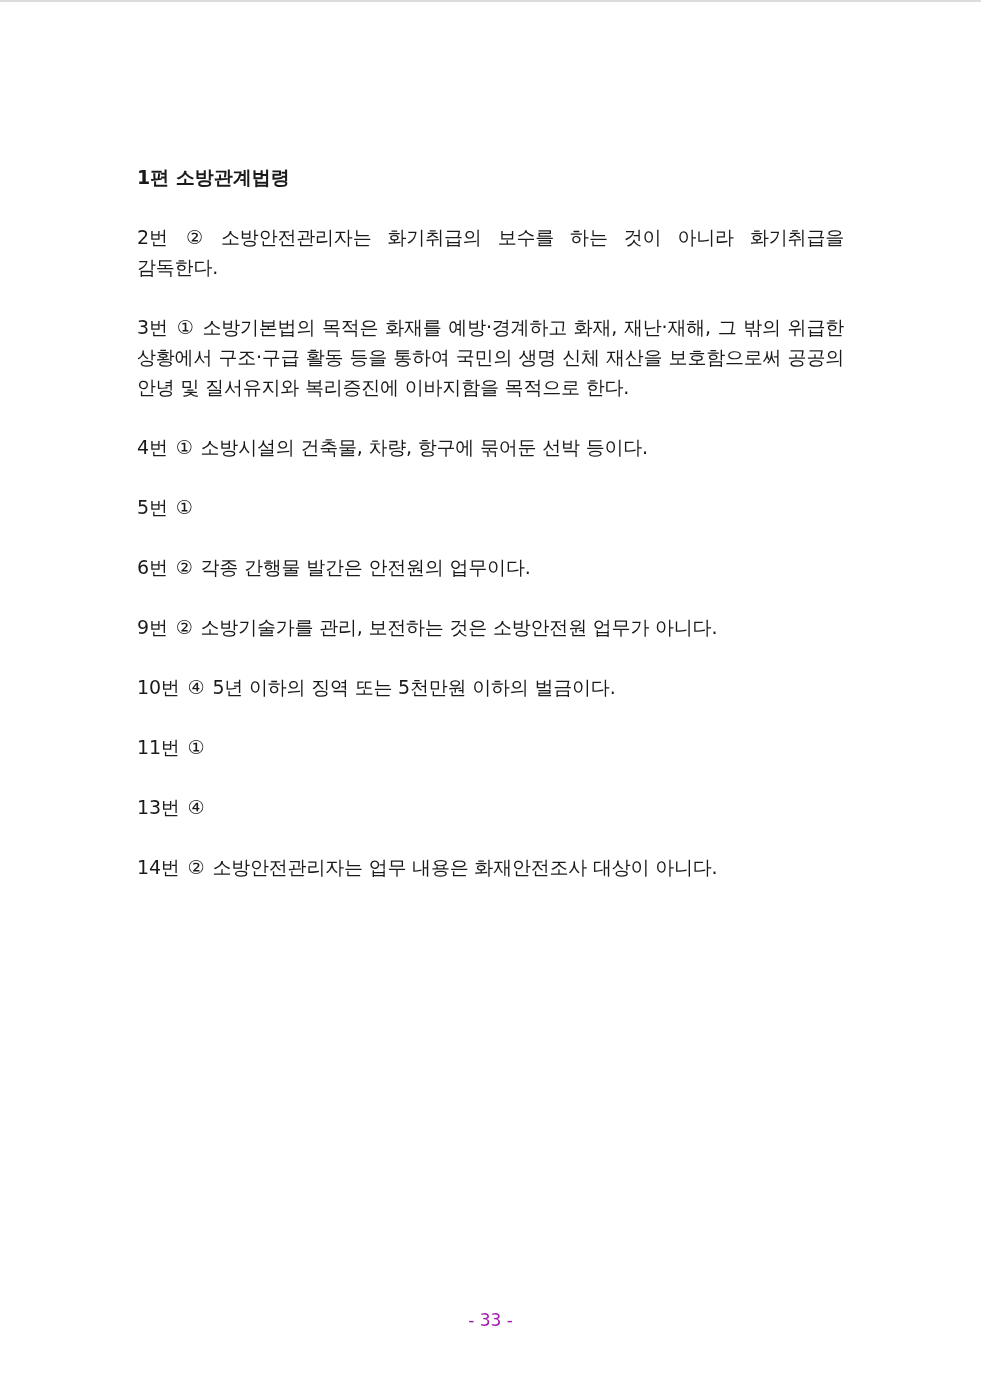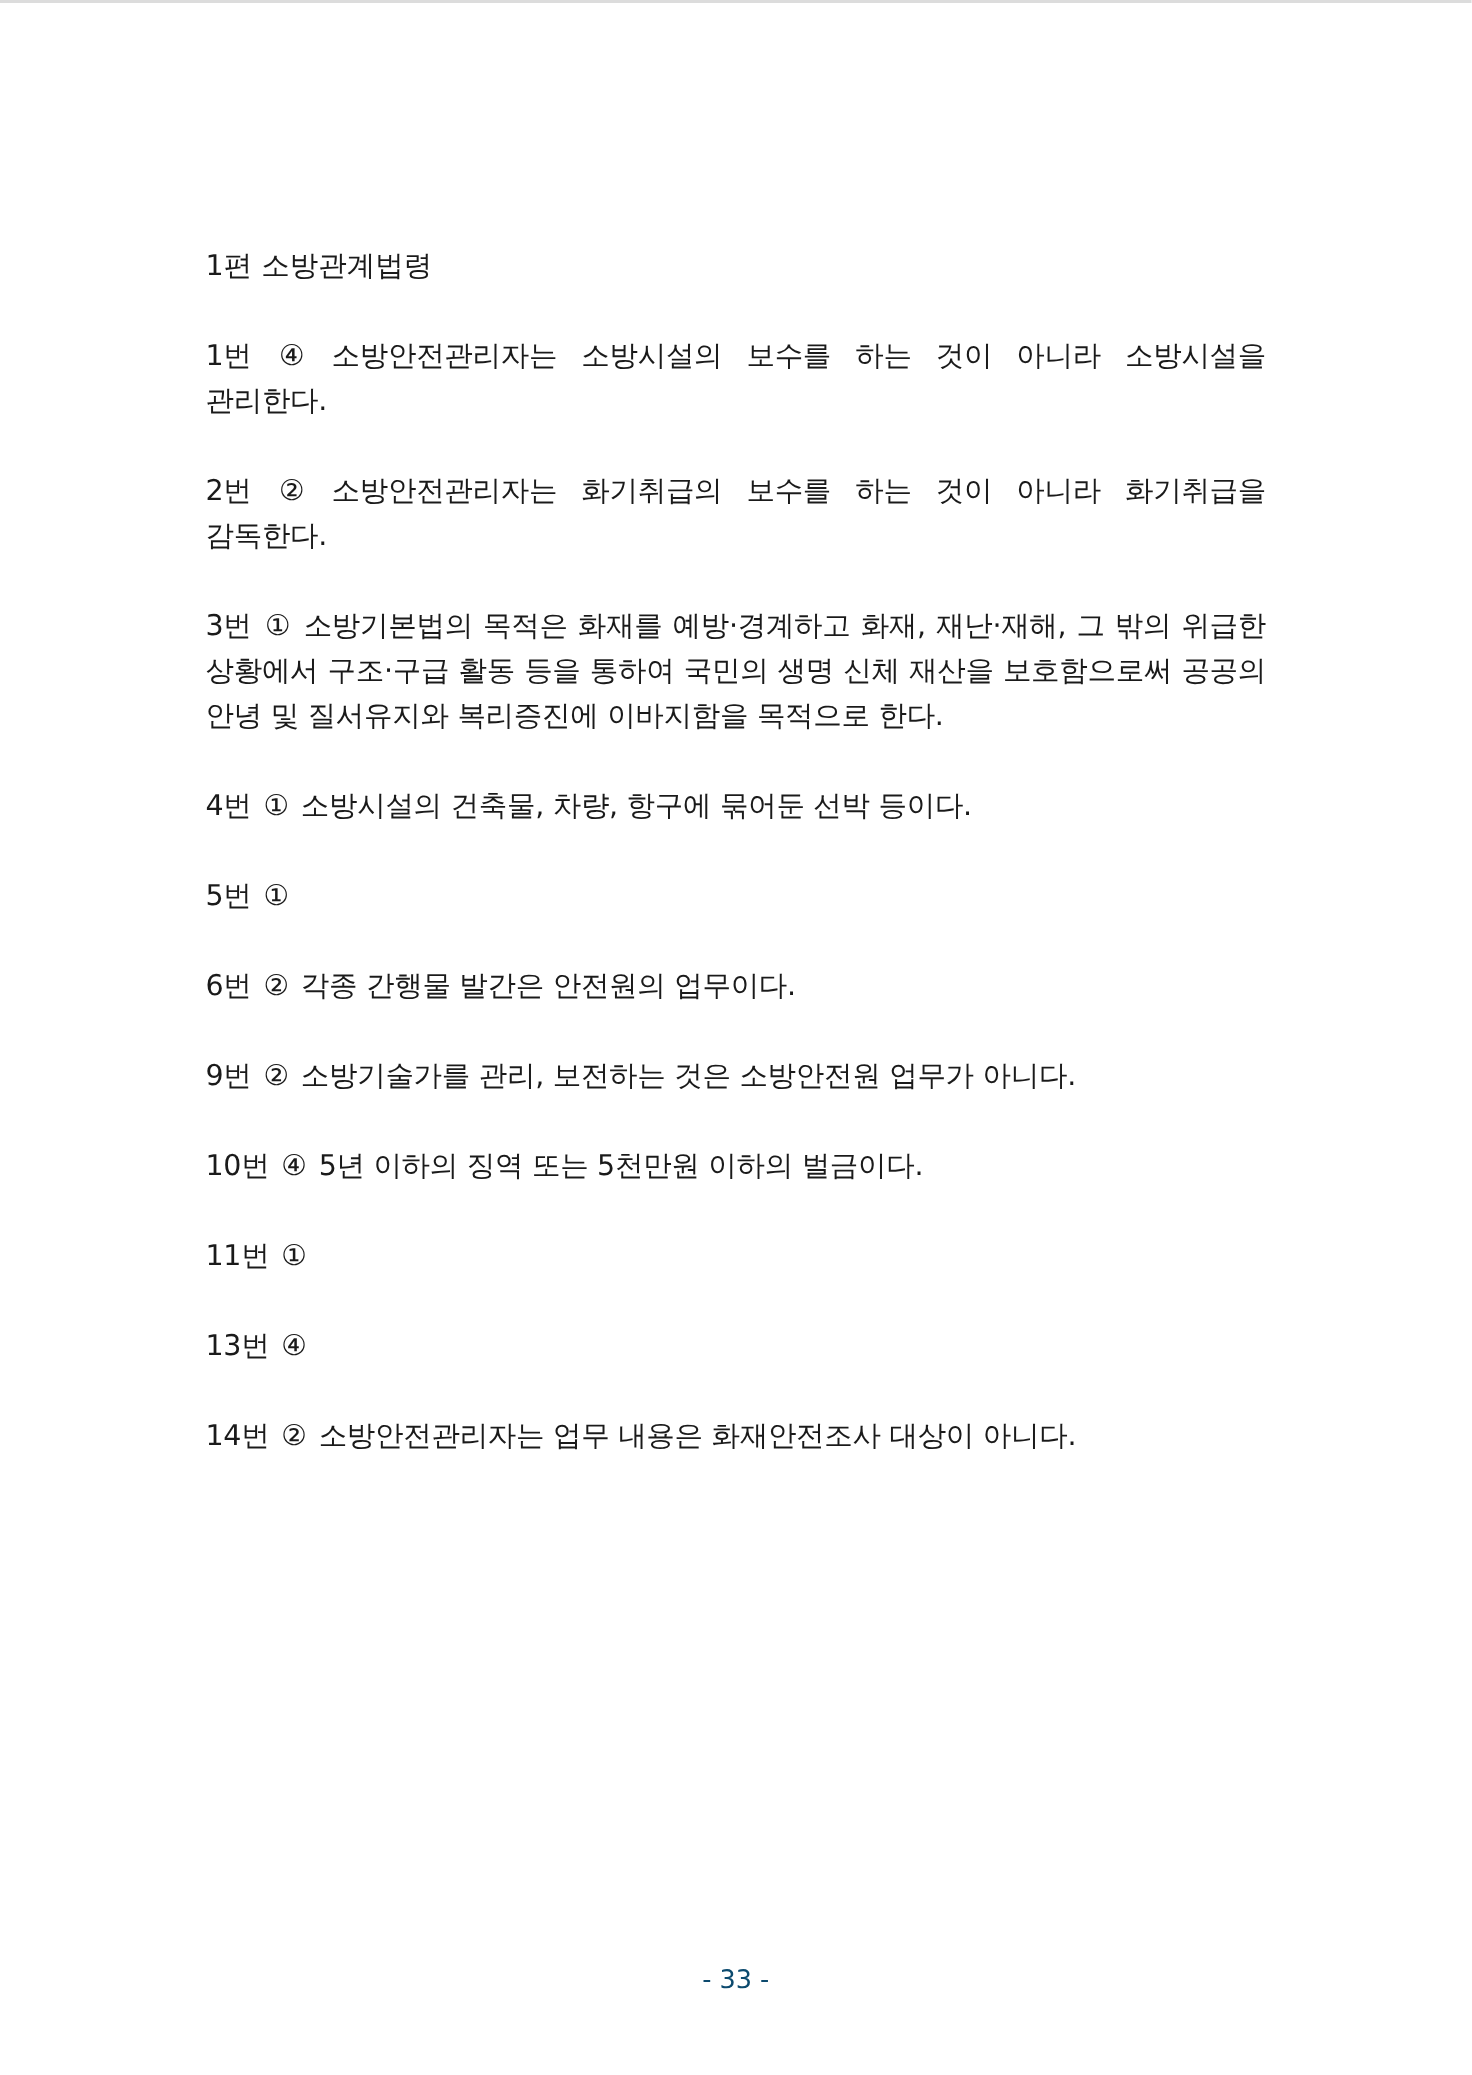--- a/index.html
+++ b/index.html
@@ -27,52 +27,52 @@
       left: 137px;
       top: 162px;
       width: 707px;
     }
     .section-title {
       font-size: 19px;
       line-height: 30px;
       height: 30px;
       margin: 0 0 30px 0;
       white-space: nowrap;
+      font-weight: bold;
     }
     .answer {
       font-size: 19px;
       line-height: 30px;
       margin: 0 0 30px 0;
       text-align: justify;
       text-align-last: left;
       word-break: keep-all;
       letter-spacing: -0.2px;
     }
     .answer .num { margin-right: 8px; }
     .answer .choice { margin-right: 8px; }
     .page-number {
       position: absolute;
       left: 0;
       width: 981px;
       top: 1308px;
       text-align: center;
       font-size: 17px;
-      color: #0c4a6e;
+      color: #a21caf;
       line-height: 24px;
     }
   </style>
 </head>
 <body>
 
 <div class="top-border"></div>
 
 <div class="page">
   <div class="section-title">1편 소방관계법령</div>
 
-  <p class="answer"><span class="num">1번</span><span class="choice">④</span><span>소방안전관리자는 소방시설의 보수를 하는 것이 아니라 소방시설을 관리한다.</span></p>
 
   <p class="answer"><span class="num">2번</span><span class="choice">②</span><span>소방안전관리자는 화기취급의 보수를 하는 것이 아니라 화기취급을 감독한다.</span></p>
 
   <p class="answer"><span class="num">3번</span><span class="choice">①</span><span>소방기본법의 목적은 화재를 예방·경계하고 화재, 재난·재해, 그 밖의 위급한 상황에서 구조·구급 활동 등을 통하여 국민의 생명 신체 재산을 보호함으로써 공공의 안녕 및 질서유지와 복리증진에 이바지함을 목적으로 한다.</span></p>
 
   <p class="answer"><span class="num">4번</span><span class="choice">①</span><span>소방시설의 건축물, 차량, 항구에 묶어둔 선박 등이다.</span></p>
 
   <p class="answer"><span class="num">5번</span><span class="choice">①</span><span></span></p>
 
   <p class="answer"><span class="num">6번</span><span class="choice">②</span><span>각종 간행물 발간은 안전원의 업무이다.</span></p>

